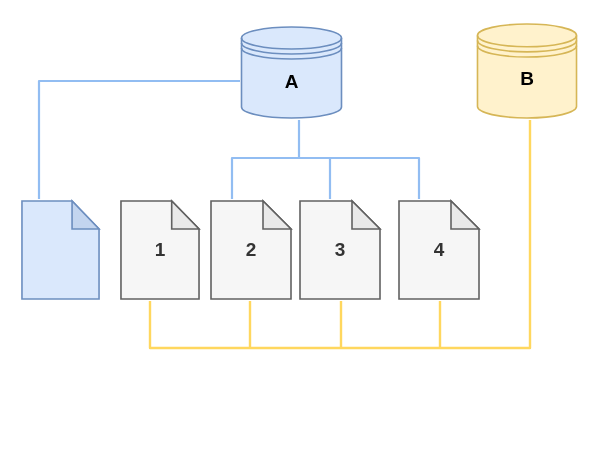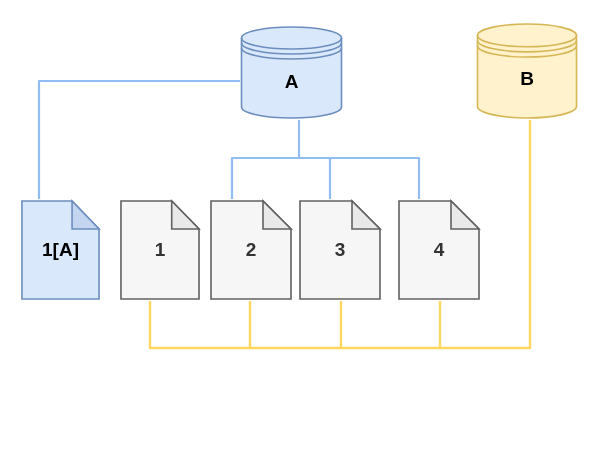--- a/index.html
+++ b/index.html
@@ -94,21 +94,20 @@
       <path class="shape-path" fill="none" d="M1.5,13 A50,11 0 0 0 101.5,13 M1.5,18 A50,11 0 0 0 101.5,18 M1.5,23 A50,11 0 0 0 101.5,23" stroke="#d6b656"></path>
     </svg>
     <span class="label cyl-label">B</span>
   </div>
 
   <div class="node" style="left:21px; top:200px; width:79px; height:100px;">
     <svg viewBox="0 0 82 100" preserveAspectRatio="none">
       <path class="shape-path" d="M1,1 H53 L81,29 V99 H1 Z" fill="#dae8fc" stroke="#6c8ebf"></path>
       <path class="shape-path" d="M53,1 V29 H81 Z" fill="#c3d5ef" stroke="#6c8ebf"></path>
     </svg>
-    <span class="label doc-label blue-doc">1[A]</span>
   </div>
 
   <div class="node" style="left:120px; top:200px; width:80px; height:100px;">
     <svg viewBox="0 0 82 100" preserveAspectRatio="none">
       <path class="shape-path" d="M1,1 H53 L81,29 V99 H1 Z" fill="#f6f6f6" stroke="#616161"></path>
       <path class="shape-path" d="M53,1 V29 H81 Z" fill="#e9e9e9" stroke="#616161"></path>
     </svg>
     <span class="label doc-label">1</span>
   </div>
 

